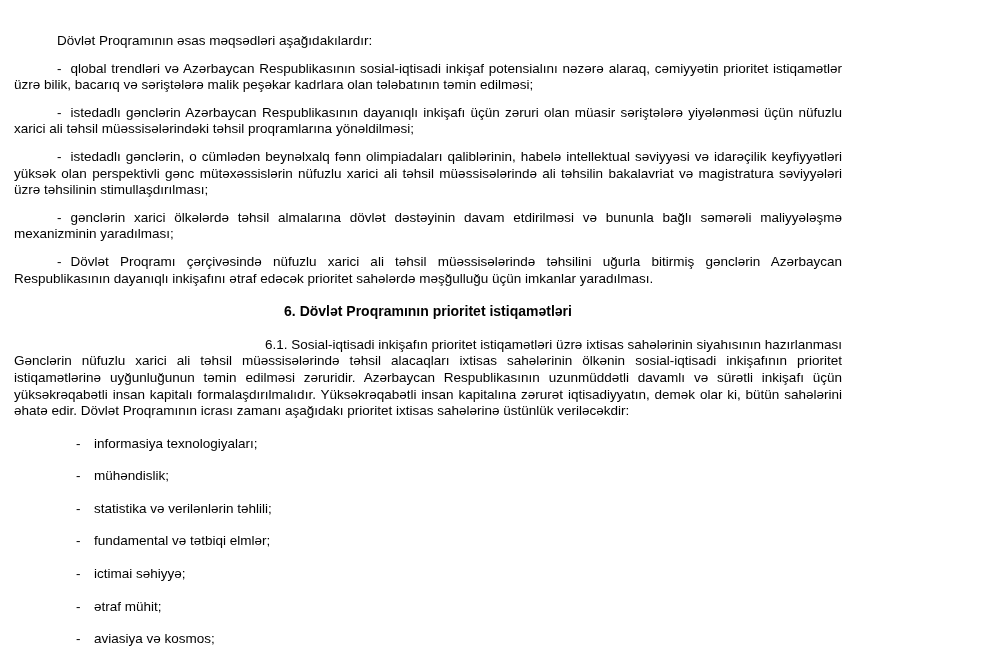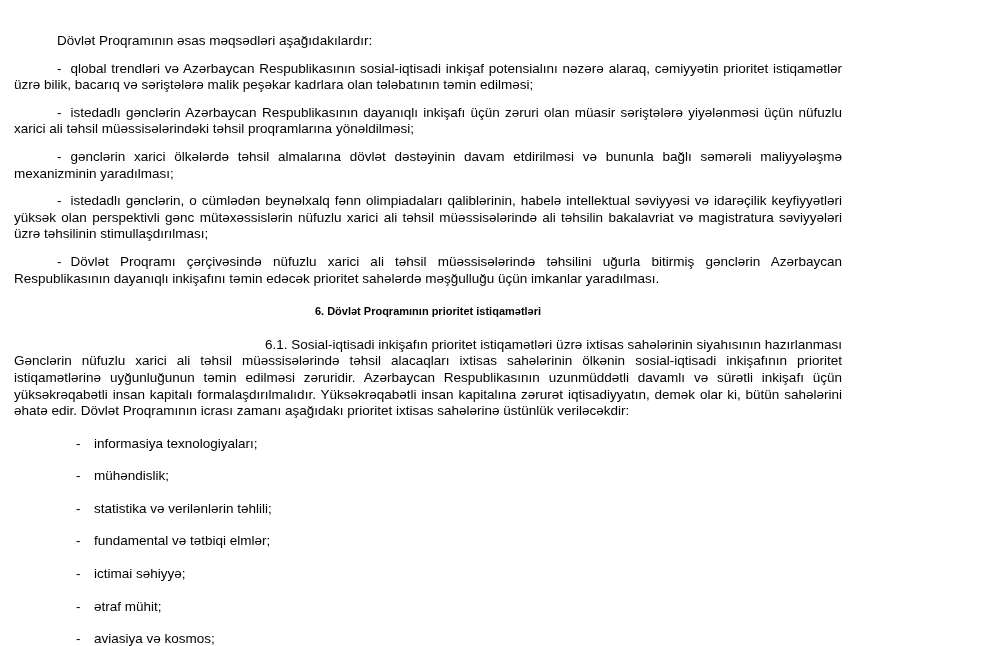--- a/index.html
+++ b/index.html
@@ -30,21 +30,21 @@
     text-indent: 43px;
   }
   .goal {
     text-indent: 43px;
     margin-top: 11px;
   }
   .goal .dash {
     padding-right: 9px;
   }
   .section-heading {
-    font-size: 11px;
+    font-size: 14px;
     font-weight: bold;
     text-align: center;
     margin: 16px 0 17px 0;
     line-height: 16.6px;
   }
   .subsection-heading {
     font-weight: normal;
     text-align: right;
     text-indent: 43px;
     margin: 0;
@@ -62,23 +62,23 @@
 </head>
 <body>
 
 <div class="doc">
 
   <p class="para intro">Dövlət Proqramının əsas  məqsədləri aşağıdakılardır:</p>
 
   <div id="goals">
       <p class="para goal"><span class="dash">-</span><span>qlobal trendləri və Azərbaycan Respublikasının sosial-iqtisadi inkişaf potensialını nəzərə alaraq,  cəmiyyətin prioritet istiqamətlər üzrə bilik, bacarıq və səriştələrə malik peşəkar kadrlara olan tələbatının təmin edilməsi;</span></p>
       <p class="para goal"><span class="dash">-</span><span>istedadlı gənclərin Azərbaycan Respublikasının dayanıqlı inkişafı üçün zəruri olan müasir səriştələrə yiyələnməsi üçün nüfuzlu xarici ali təhsil müəssisələrindəki təhsil proqramlarına yönəldilməsi;</span></p>
+      <p class="para goal"><span class="dash">-</span><span>istedadlı gənclərin, o cümlədən beynəlxalq fənn olimpiadaları qaliblərinin, habelə intellektual səviyyəsi və idarəçilik keyfiyyətləri yüksək olan perspektivli gənc mütəxəssislərin nüfuzlu xarici ali təhsil müəssisələrində ali təhsilin  bakalavriat və magistratura səviyyələri üzrə təhsilinin stimullaşdırılması;</span></p>
       <p class="para goal"><span class="dash">-</span><span>gənclərin xarici ölkələrdə təhsil almalarına dövlət dəstəyinin davam etdirilməsi və bununla bağlı səmərəli maliyyələşmə mexanizminin yaradılması;</span></p>
-      <p class="para goal"><span class="dash">-</span><span>istedadlı gənclərin, o cümlədən beynəlxalq fənn olimpiadaları qaliblərinin, habelə intellektual səviyyəsi və idarəçilik keyfiyyətləri yüksək olan perspektivli gənc mütəxəssislərin nüfuzlu xarici ali təhsil müəssisələrində ali təhsilin  bakalavriat və magistratura səviyyələri üzrə təhsilinin stimullaşdırılması;</span></p>
-      <p class="para goal"><span class="dash">-</span><span>Dövlət Proqramı çərçivəsində nüfuzlu xarici ali təhsil müəssisələrində təhsilini uğurla bitirmiş gənclərin Azərbaycan Respublikasının dayanıqlı inkişafını təmin edəcək prioritet sahələrdə məşğulluğu üçün imkanlar yaradılması.</span></p>
+      <p class="para goal"><span class="dash">-</span><span>Dövlət Proqramı çərçivəsində nüfuzlu xarici ali təhsil müəssisələrində təhsilini uğurla bitirmiş gənclərin Azərbaycan Respublikasının dayanıqlı inkişafını ətraf edəcək prioritet sahələrdə məşğulluğu üçün imkanlar yaradılması.</span></p>
     </div>
 
   <h3 class="section-heading">6. Dövlət Proqramının prioritet istiqamətləri</h3>
 
   <p class="para subsection-heading">6.1. Sosial-iqtisadi inkişafın prioritet istiqamətləri üzrə ixtisas sahələrinin siyahısının hazırlanması</p>
 
   <p class="para">Gənclərin nüfuzlu xarici ali təhsil müəssisələrində təhsil alacaqları ixtisas sahələrinin ölkənin sosial-iqtisadi inkişafının prioritet istiqamətlərinə uyğunluğunun təmin edilməsi zəruridir. Azərbaycan Respublikasının uzunmüddətli davamlı və sürətli inkişafı üçün yüksəkrəqabətli insan kapitalı formalaşdırılmalıdır. Yüksəkrəqabətli insan kapitalına zərurət iqtisadiyyatın, demək olar ki, bütün sahələrini  əhatə edir. Dövlət Proqramının icrası zamanı aşağıdakı prioritet ixtisas sahələrinə üstünlük veriləcəkdir:</p>
 
   <div id="fields">
       <p class="para field-item"><span class="dash">-</span><span>informasiya texnologiyaları;</span></p>

